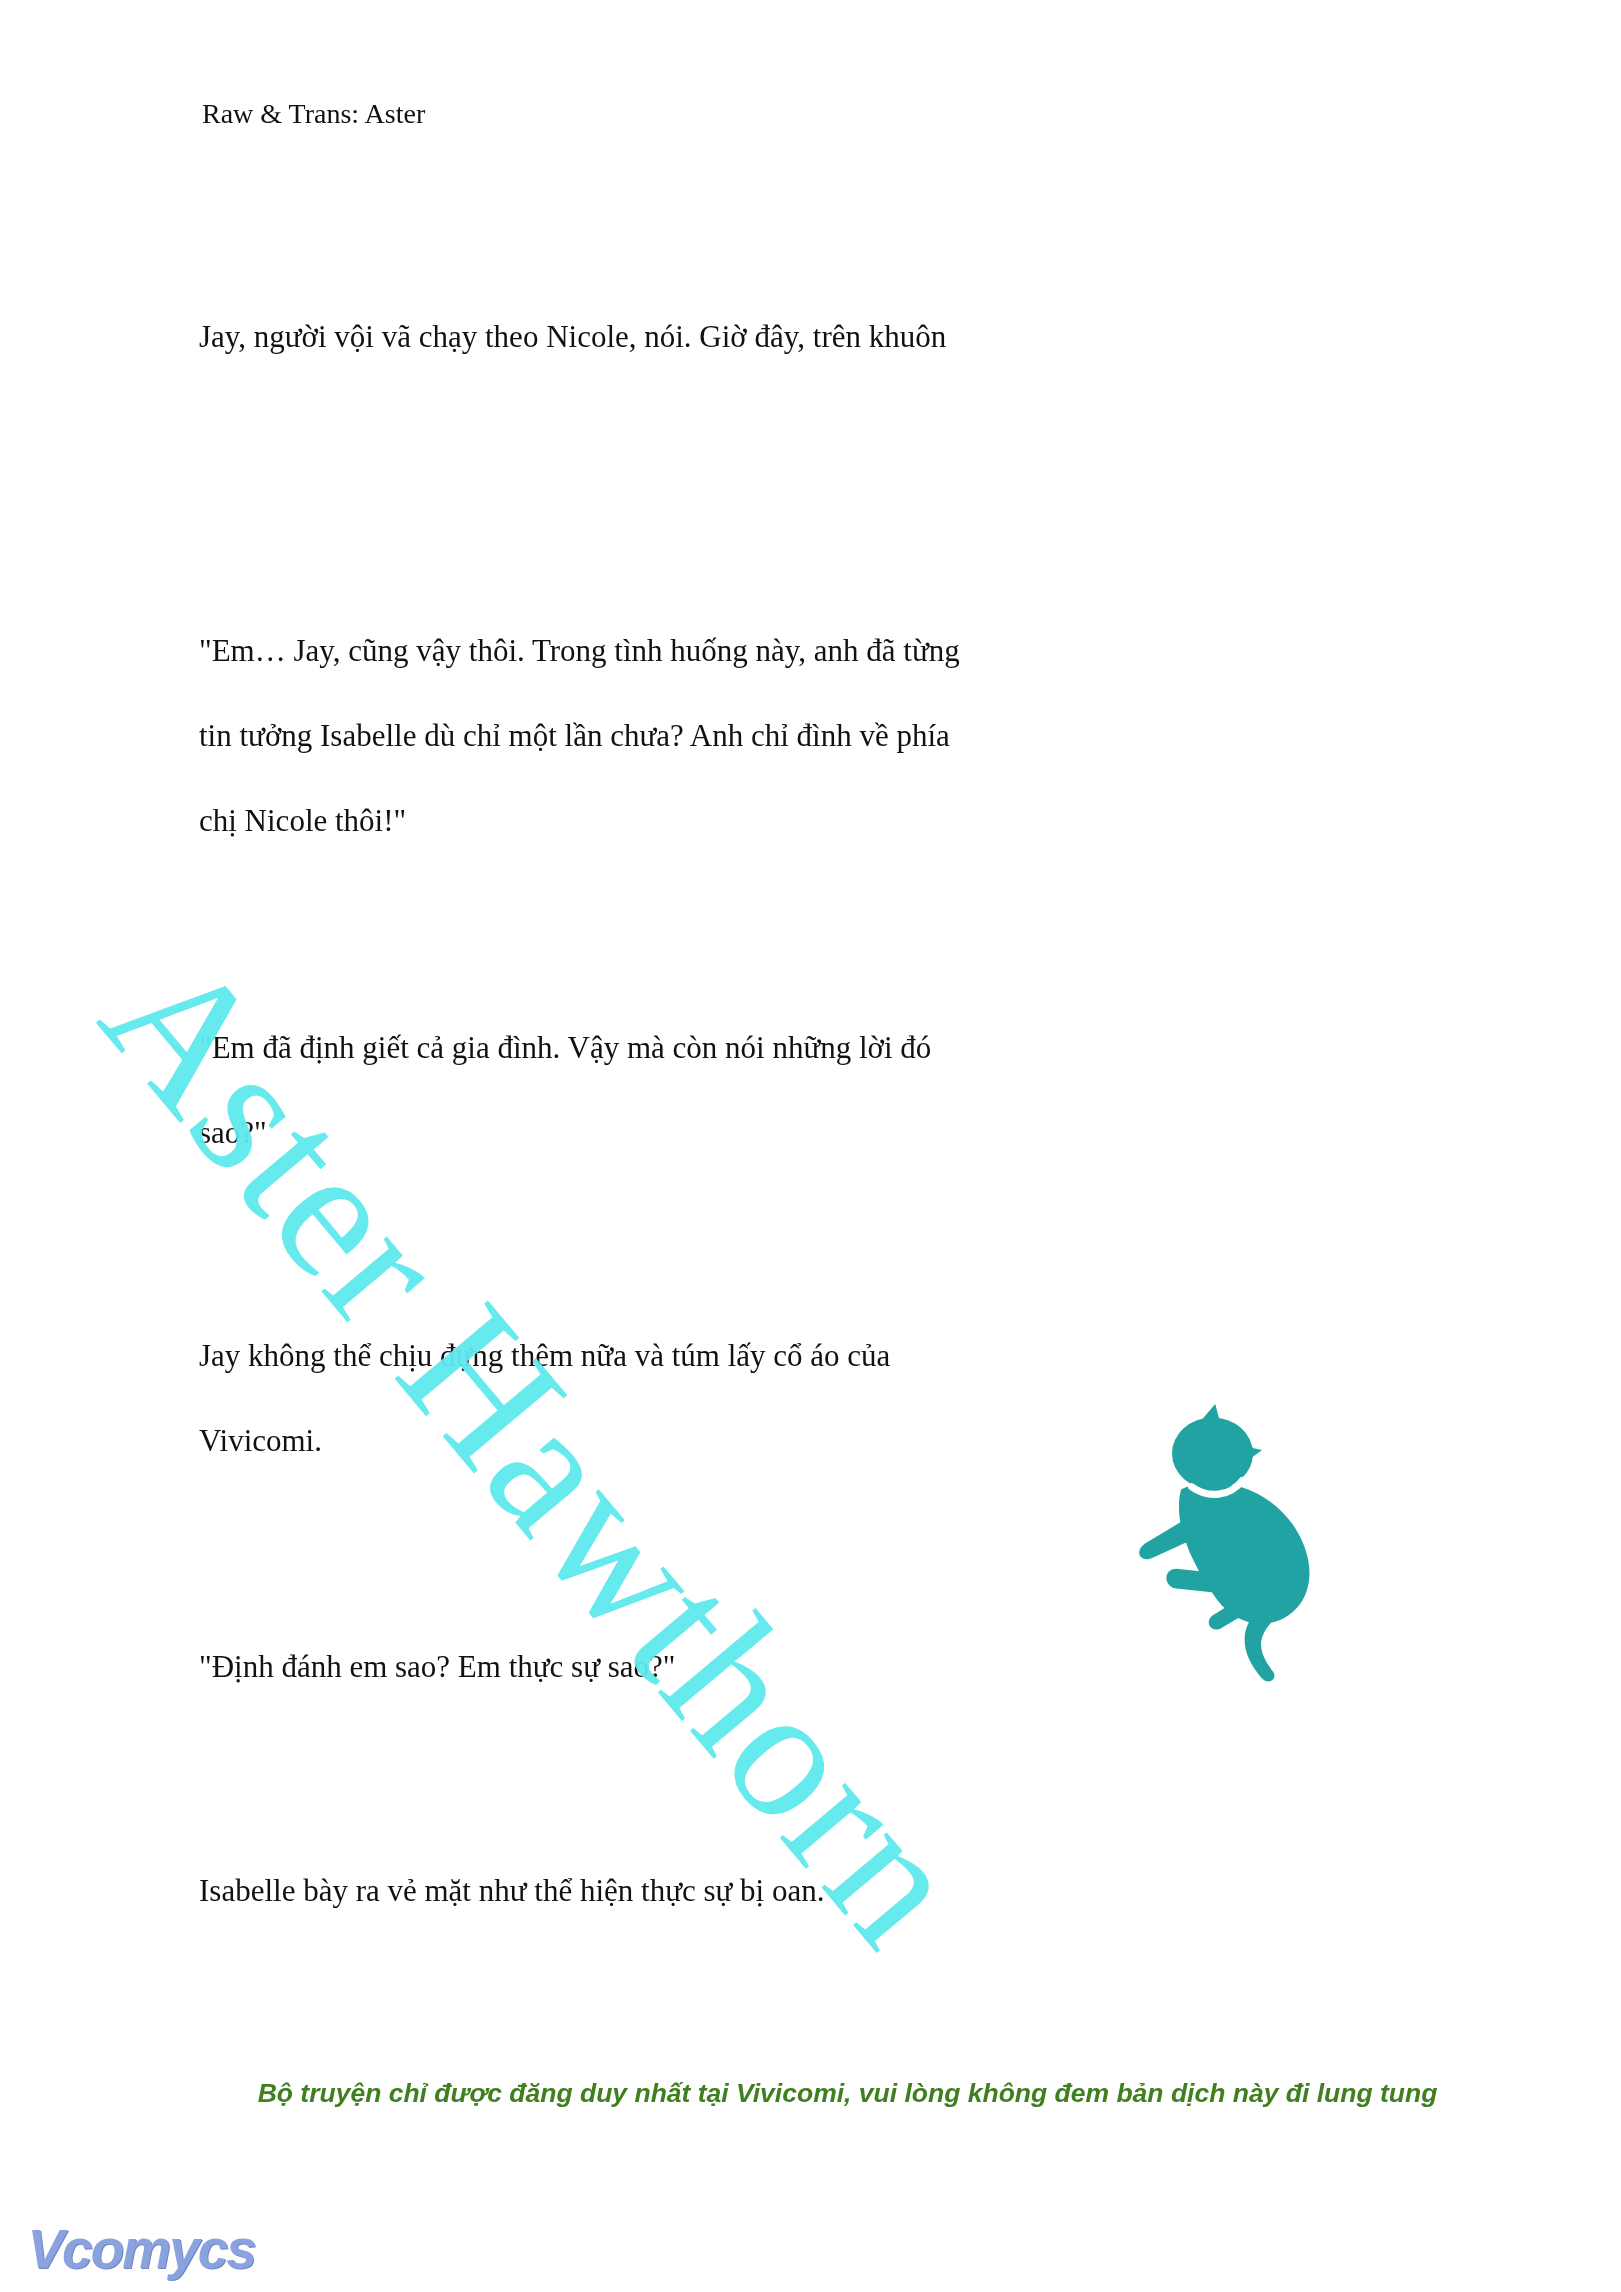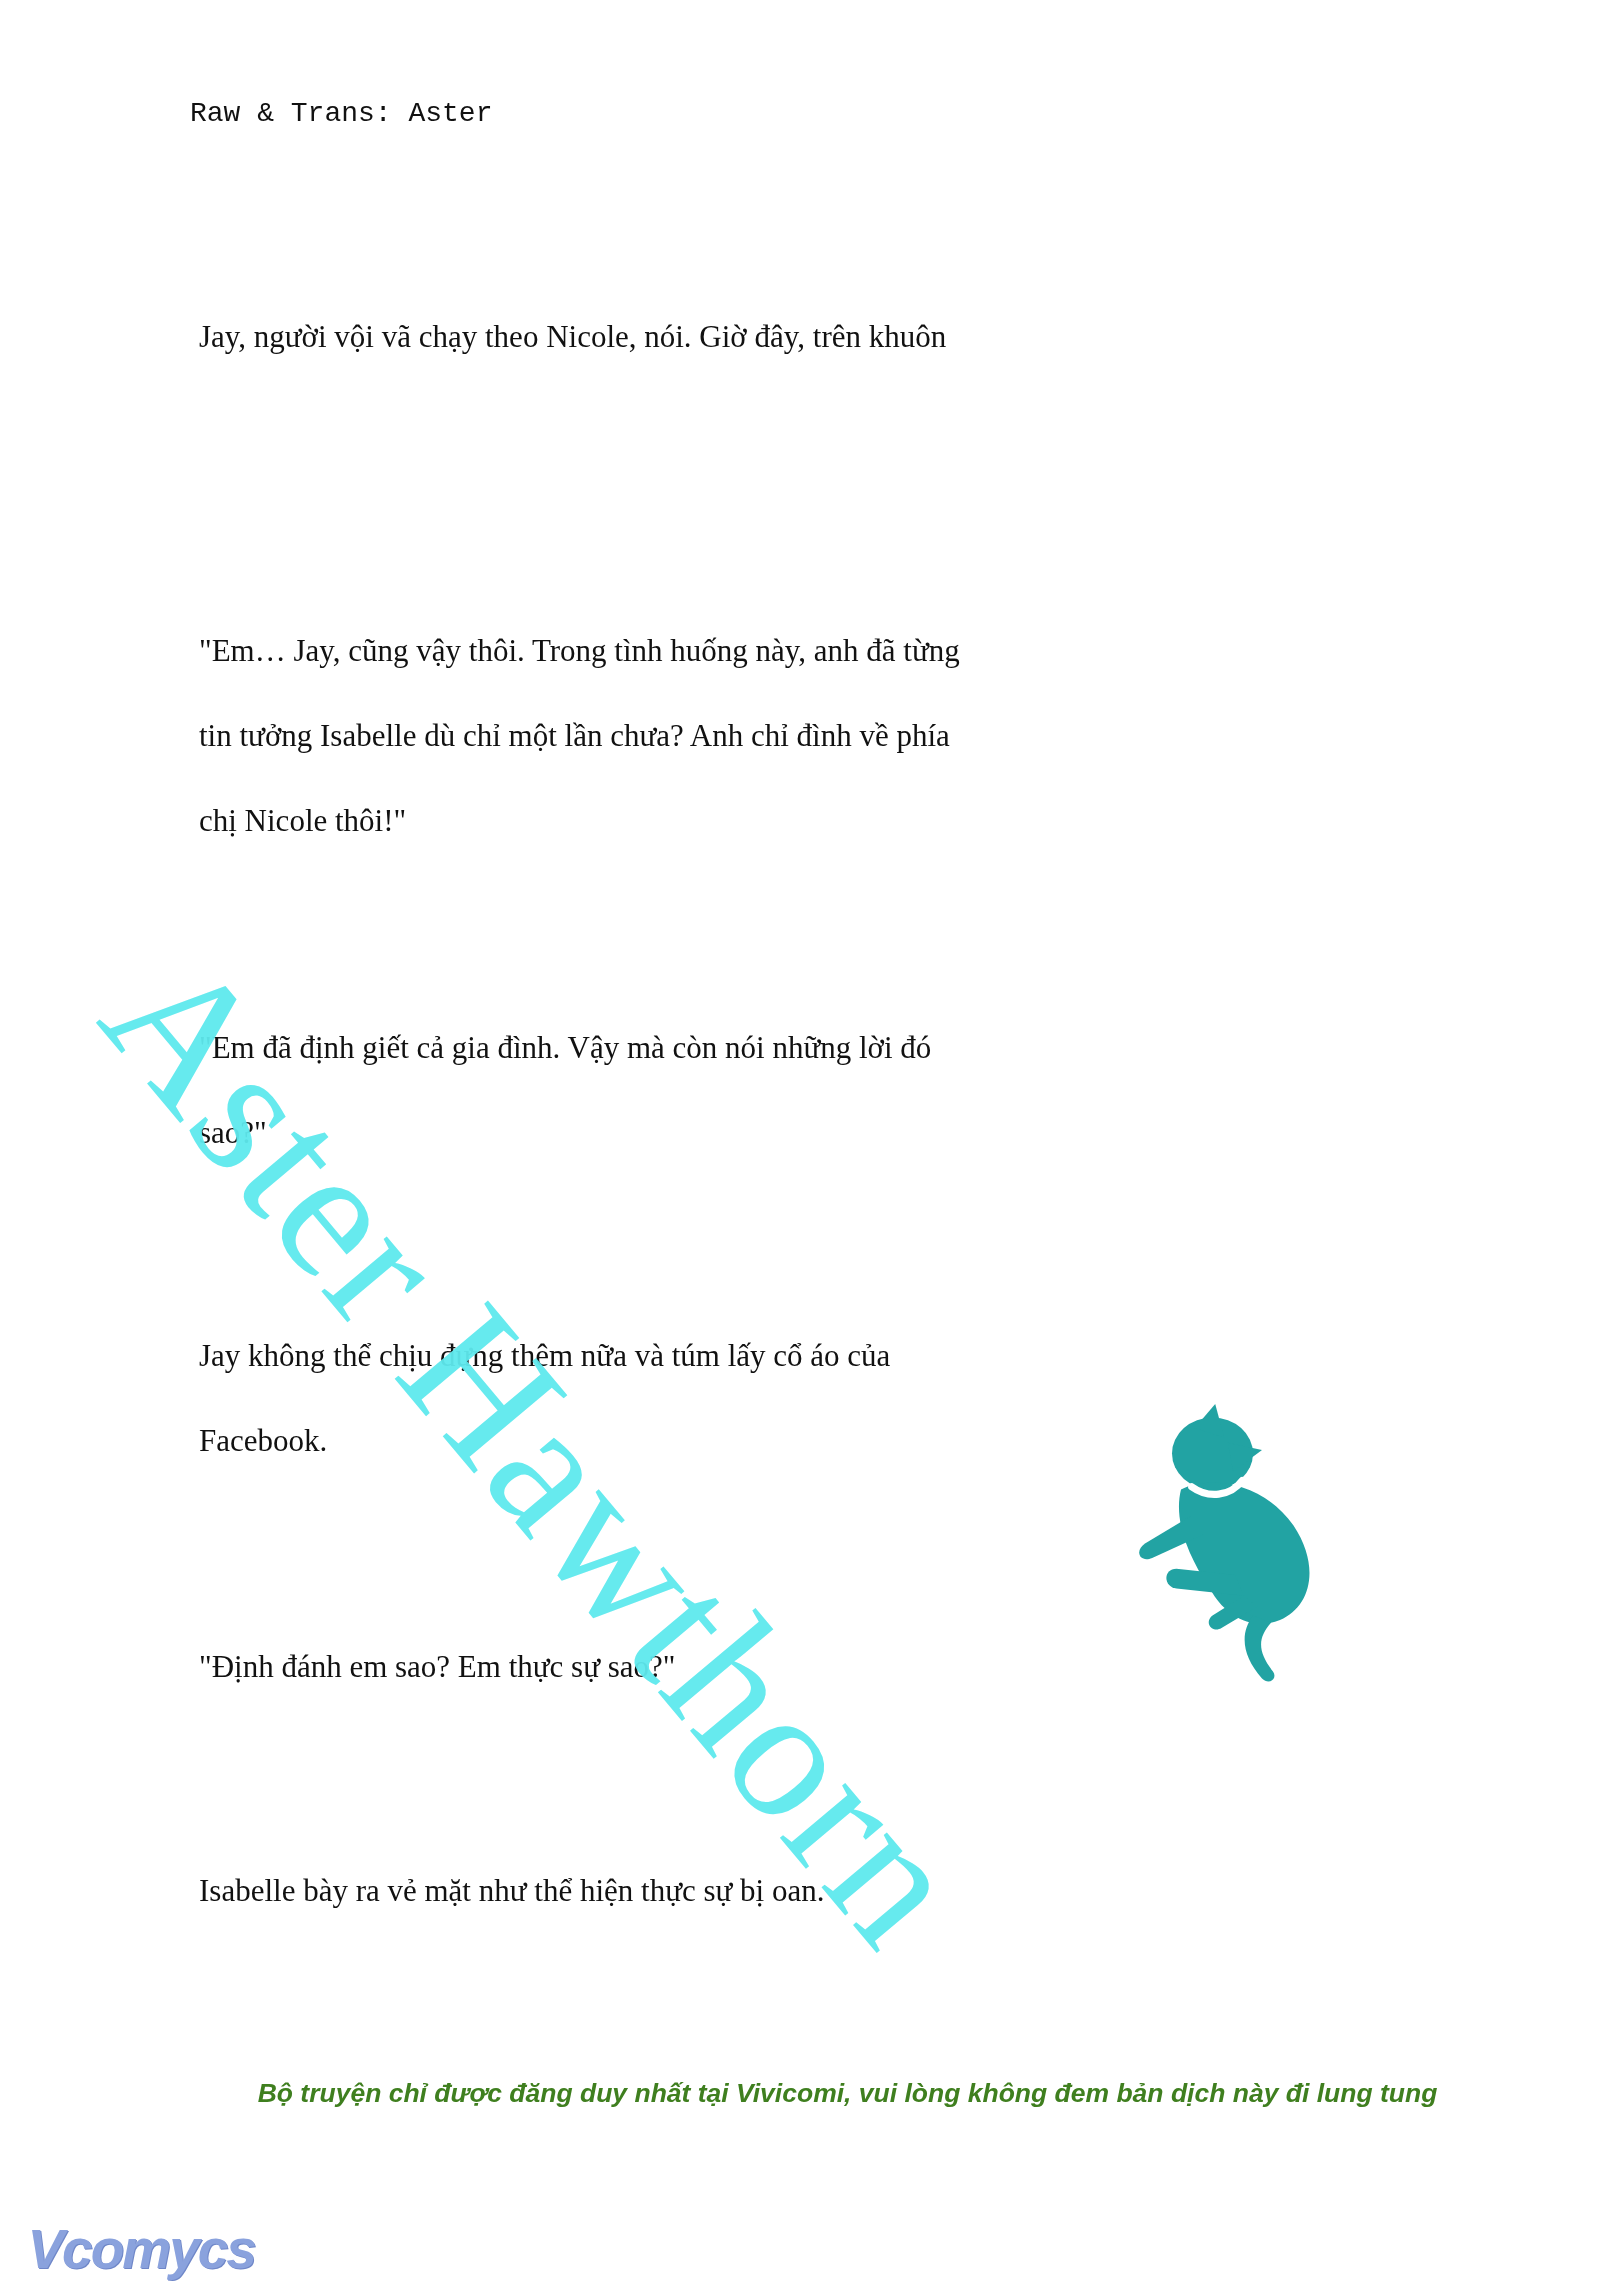--- a/index.html
+++ b/index.html
@@ -1,19 +1,19 @@
 <!DOCTYPE html>
 <html><head>
 <meta charset="utf-8">
 <style>
   html, body { margin:0; padding:0; background:#ffffff; }
   body { width:1621px; height:2293px; position:relative; overflow:hidden; }
   .header {
-    position:absolute; left:190px; top:98px;
-    font-family:Liberation Mono, monospace; font-size:28px; color:#111;
+    position:absolute; left:202px; top:98px;
+    font-family:Liberation Serif, serif; font-size:28px; color:#111;
   }
   .para {
     position:absolute; left:199px; width:1274px;
     font-family:"Liberation Serif", serif; font-size:31px; color:#111;
     line-height:85px; margin:0;
   }
   .watermark {
     position:absolute; left:225px; top:912px;
     transform-origin:0 0; transform:rotate(50deg);
     font-family:"Liberation Serif", serif; font-size:186px; color:#5ee9ee;
@@ -50,21 +50,21 @@
   <div>chị Nicole thôi!"</div>
 </div>
 
 <div class="para" style="top:1005px;">
   <div>"Em đã định giết cả gia đình. Vậy mà còn nói những lời đó</div>
   <div>sao?"</div>
 </div>
 
 <div class="para" style="top:1313px;">
   <div>Jay không thể chịu đựng thêm nữa và túm lấy cổ áo của</div>
-  <div>Facebook.</div>
+  <div>Vivicomi.</div>
 </div>
 
 <div class="para" style="top:1624px;">
   <div>"Định đánh em sao? Em thực sự sao?"</div>
 </div>
 
 <div class="para" style="top:1848px;">
   <div>Isabelle bày ra vẻ mặt như thể hiện thực sự bị oan.</div>
 </div>
 

